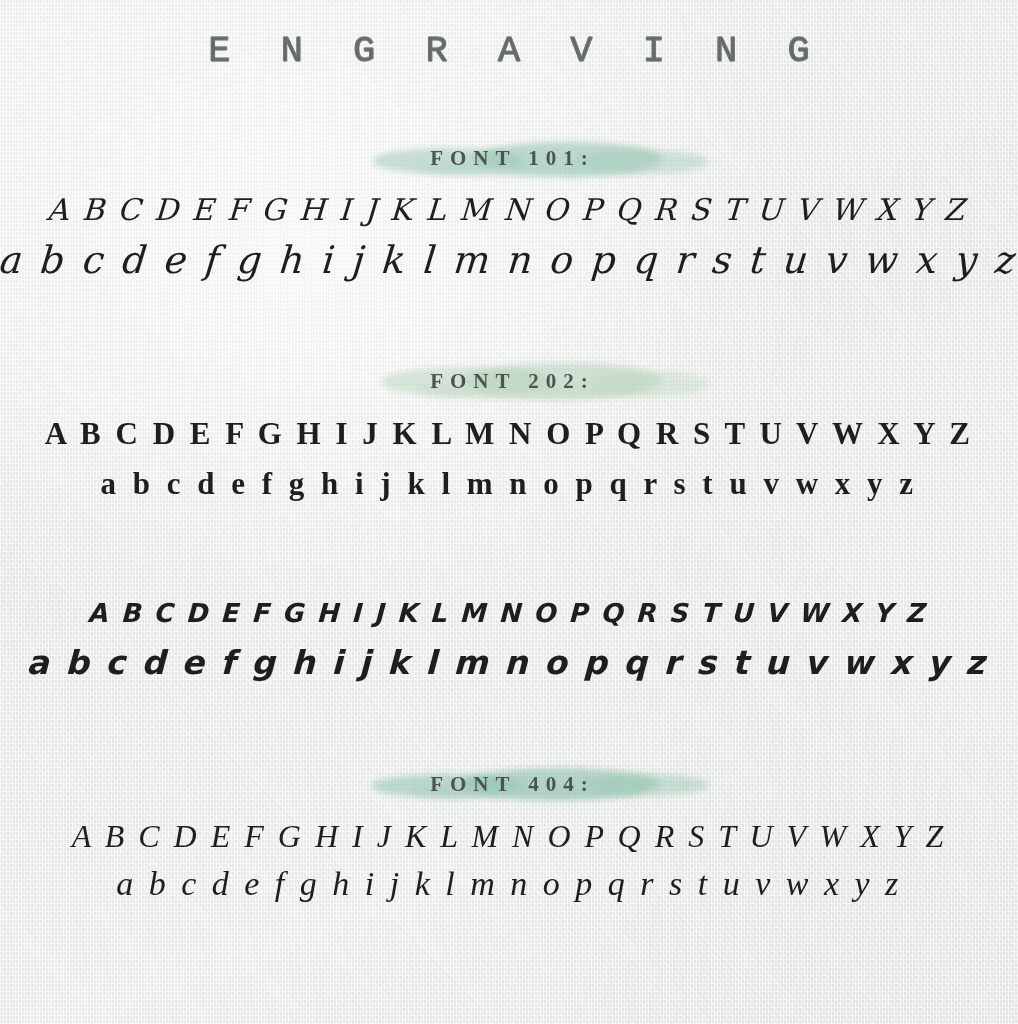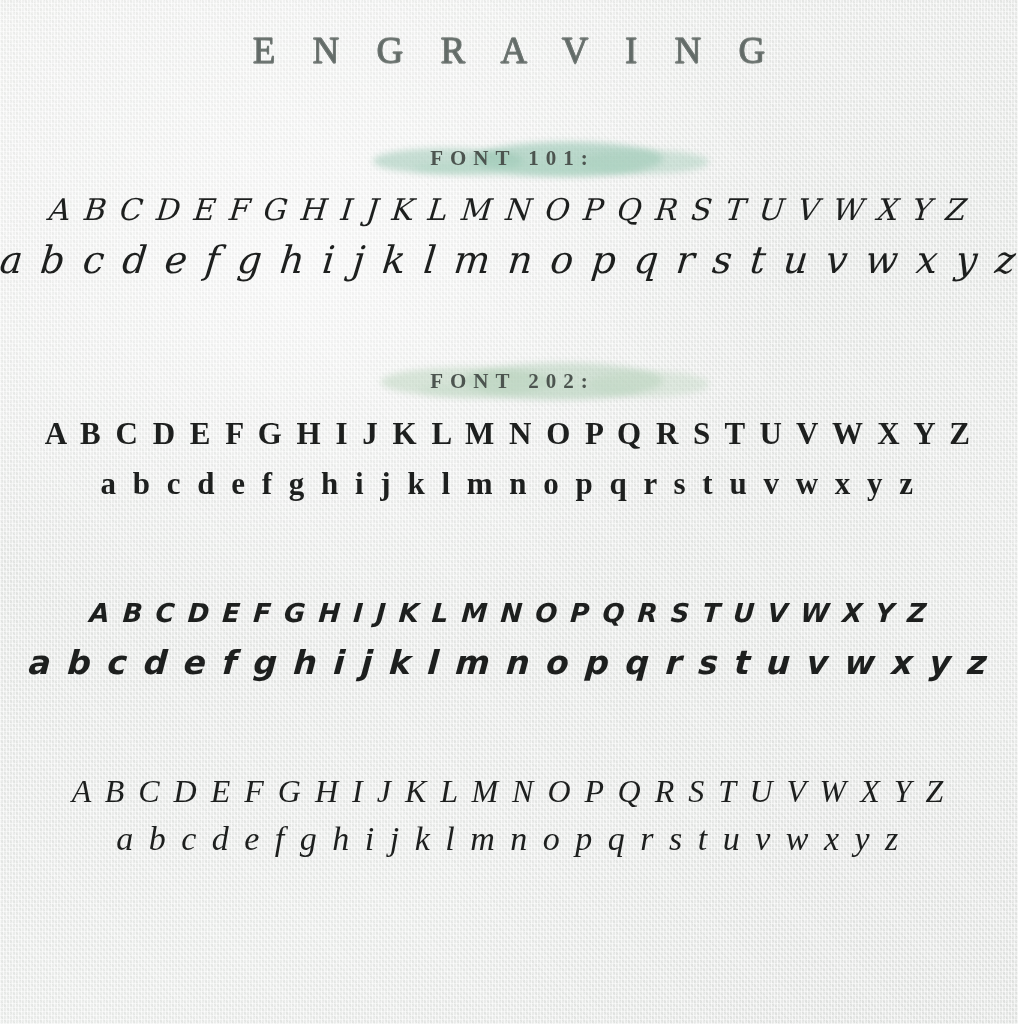--- a/index.html
+++ b/index.html
@@ -49,21 +49,21 @@
   }
 
   
   #header {
     position: relative;
     z-index: 3;
     padding-top: 26px;
     text-align: center;
   }
   .header-line {
-    font-family: Liberation Serif, serif;
+    font-family: Liberation Mono, monospace;
     font-size: 37px;
     line-height: 50px;
     letter-spacing: 14px;
     color: #58605c;
     text-indent: 14px;
     
     -webkit-text-stroke: 0.7px #6c7470;
     color: rgba(120,128,124,0.08);
     text-shadow:
       0.6px 0 0 rgba(88,96,92,0.55),
@@ -244,19 +244,28 @@
   </div>
 
   <div class="block f303" id="block-303">
     <div class="alpha-group">
       <div class="alpha upper">A B C D E F G H I J K L M N O P Q R S T U V W X Y Z</div>
       <div class="alpha lower">a b c d e f g h i j k l m n o p q r s t u v w x y z</div>
     </div>
   </div>
 
   <div class="block f404" id="block-404">
+    <div class="label-wrap">
+      <div class="brush">
+        <span style="left:-18px; top:6px; width:150px; height:24px; background:rgba(148,196,176,0.58);"></span>
+        <span style="left:70px; top:0px; width:200px; height:32px; background:rgba(140,192,172,0.6);"></span>
+        <span style="left:196px; top:6px; width:124px; height:22px; background:rgba(158,202,182,0.5);"></span>
+        <span style="left:22px; top:16px; width:228px; height:14px; background:rgba(166,206,186,0.44);"></span>
+      </div>
+      <div class="label-text">FONT 404:</div>
+    </div>
     <div class="alpha-group">
       <div class="alpha upper">A B C D E F G H I J K L M N O P Q R S T U V W X Y Z</div>
       <div class="alpha lower">a b c d e f g h i j k l m n o p q r s t u v w x y z</div>
     </div>
   </div>
 
 </div>
 
 </body></html>

